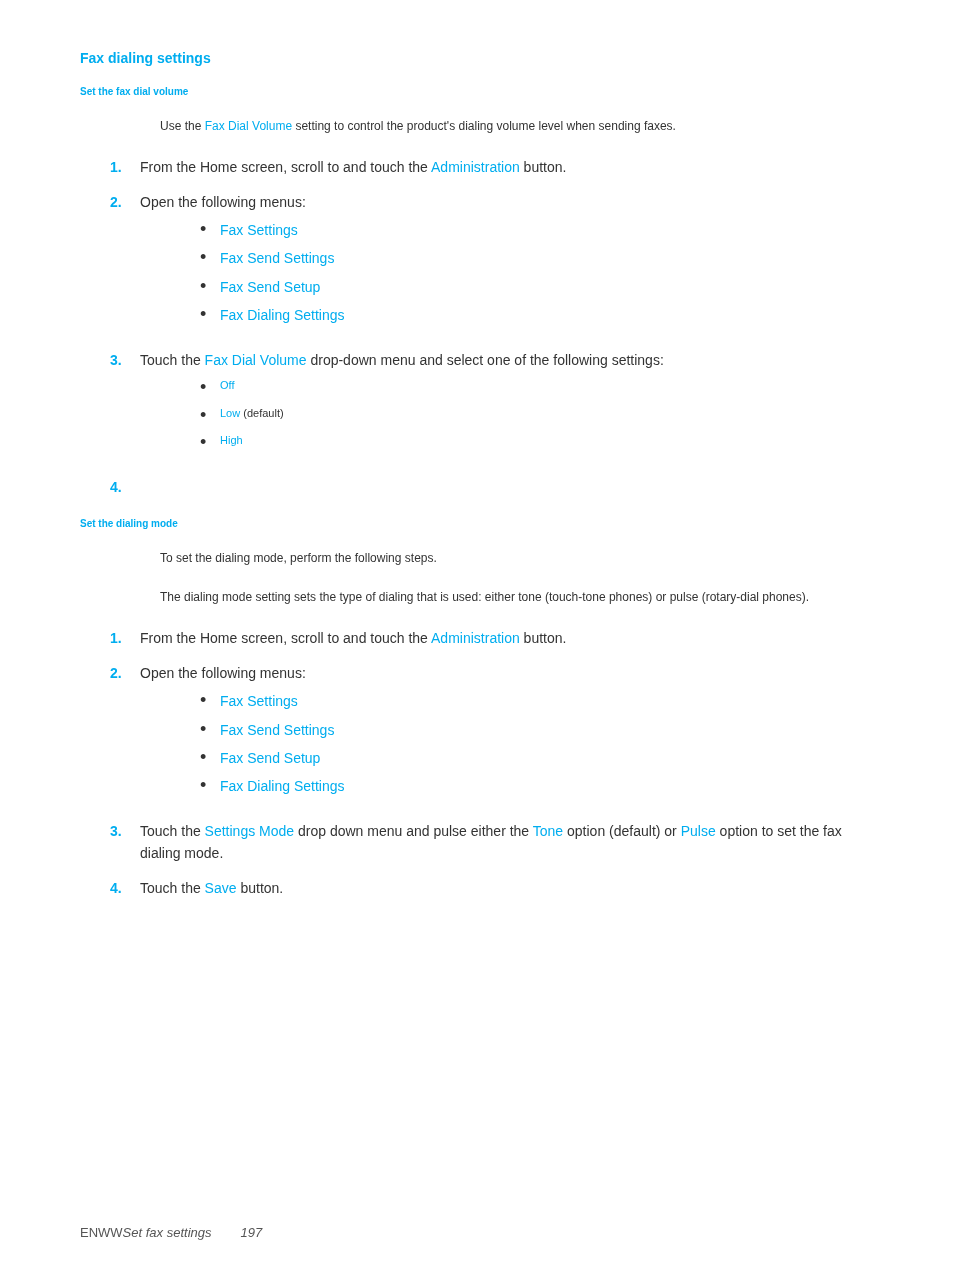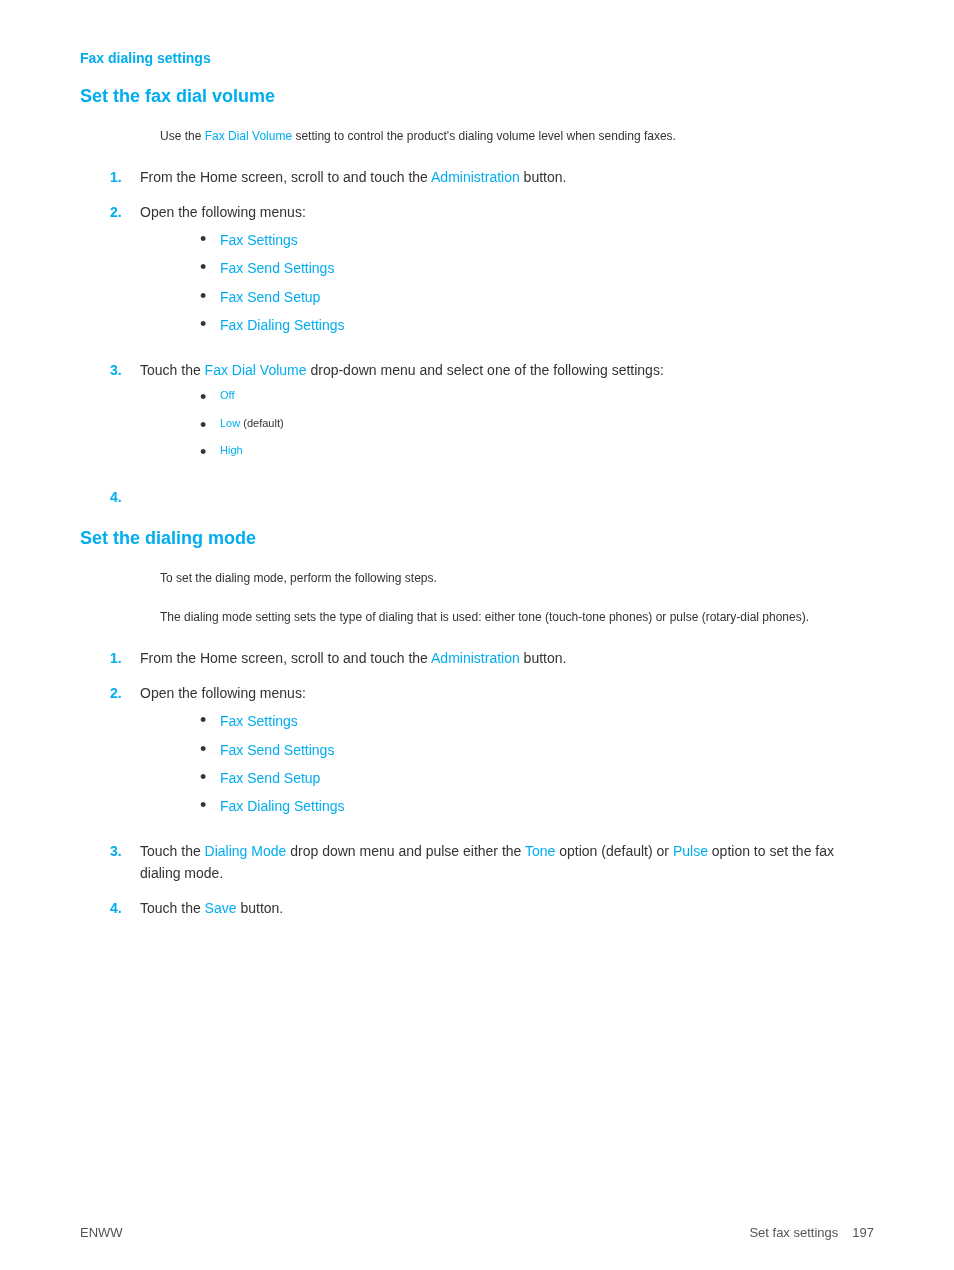--- a/index.html
+++ b/index.html
@@ -18,21 +18,21 @@
     }
     .section-heading {
       color: #00adef;
       font-weight: bold;
       font-size: 14px;
       margin-bottom: 16px;
     }
     .sub-heading {
       color: #00adef;
       font-weight: bold;
-      font-size: 18px;
+      font-size: 10px;
       margin-bottom: 14px;
     }
     .intro-text {
       margin-left: 80px;
       margin-bottom: 14px;
       line-height: 1.6;
       font-size: 12px;
       color: #333;
     }
     .link-text {
@@ -79,27 +79,27 @@
     }
     .section-gap2 {
       margin-bottom: 20px;
     }
     .footer {
       position: absolute;
       bottom: 30px;
       left: 80px;
       right: 80px;
       display: flex;
-      justify-content: space-between;
       font-size: 13px;
       color: #555;
     }
     .footer-right {
       display: flex;
-      gap: 14px;
+      gap: 29px;
+      font-style: italic;
     }
   </style>
 </head>
 <body>
 
 <div class="page">
 
   <div class="section-heading section-gap2">Fax dialing settings</div>
 
   <div class="sub-heading section-gap2">Set the fax dial volume</div>
@@ -203,21 +203,21 @@
             <span class="bullet-dot">•</span>
             <span class="link-text">Fax Dialing Settings</span>
           </li>
         </ul>
       </span>
     </li>
 
     <li>
       <span class="num">3.</span>
       <span>
-        <span>Touch the </span><span class="link-text">Dialing Mode</span><span> drop down menu and pulse either the </span><span class="link-text">Tone</span><span> option (default) or </span><span class="link-text">Pulse</span><span> option to set the fax dialing mode.</span>
+        <span>Touch the </span><span class="link-text">Settings Mode</span><span> drop down menu and pulse either the </span><span class="link-text">Tone</span><span> option (default) or </span><span class="link-text">Pulse</span><span> option to set the fax dialing mode.</span>
       </span>
     </li>
 
     <li>
       <span class="num">4.</span>
       <span>
         <span>Touch the </span><span class="link-text">Save</span><span> button.</span>
       </span>
     </li>
   </ol>

